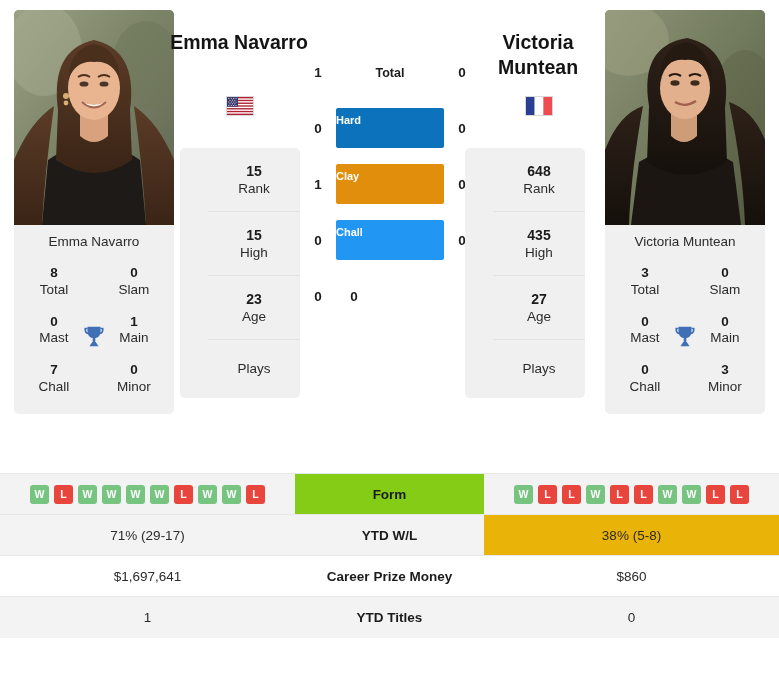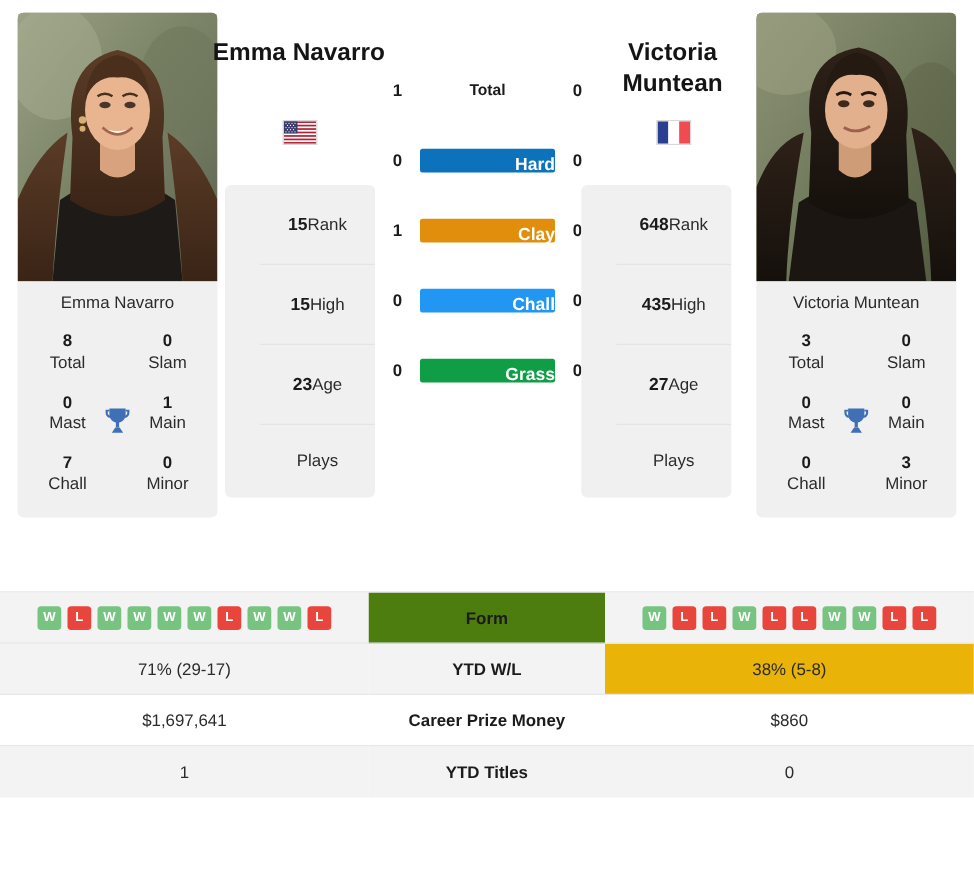--- a/index.html
+++ b/index.html
@@ -89,21 +89,21 @@
     width: 120px;
     background: #f0f0f0;
     border-radius: 5px;
     overflow: hidden;
   }
   .rank-card.left  { left: 180px; }
   .rank-card.right { left: 465px; }
   .rc-row {
     height: 63px;
     display: flex;
-    flex-direction: row;
+    flex-direction: column;
     align-items: center;
     justify-content: center;
     border-bottom: 1px solid #e4e4e4;
     margin-left: 28px;
   }
   .rc-row:last-child { border-bottom: none; height: 58px; }
   .rc-val {
     font-size: 14px;
     font-weight: bold;
     color: #1b1b1b;
@@ -162,24 +162,24 @@
     text-align: center;
   }
   .h2h-total {
     font-size: 12.5px;
     font-weight: bold;
     color: #1b1b1b;
   }
   .surf {
     display: block;
     width: 100%;
-    height: 19px;
+    height: 40px;
     line-height: 25px;
-    text-align: right;
-    font-size: 14px;
+    text-align: left;
+    font-size: 11px;
     font-weight: bold;
     color: #ffffff;
     border-radius: 2px;
   }
 
   
   .stats-table {
     position: absolute;
     top: 473px;
     left: 0;
@@ -434,23 +434,20 @@
     <div class="h2h-row">
       <div class="h2h-score">0</div>
       <div class="h2h-mid">
         <span class="surf" id="surf2" style="background: rgb(33, 150, 243);">Chall</span>
       </div>
       <div class="h2h-score">0</div>
     </div>
 
     <div class="h2h-row">
       <div class="h2h-score">0</div>
-      <div class="h2h-mid">
-        <span class="surf" id="surf3" style="background: rgb(15, 157, 69);">Grass</span>
-      </div>
       <div class="h2h-score">0</div>
     </div>
   </div>
 
   <div class="rank-card left">
     <div class="rc-row">
       <div class="rc-val">15</div>
       <div class="rc-lab">Rank</div>
     </div>
     <div class="rc-row">
@@ -502,21 +499,21 @@
             <div class="pill W">W</div>
             <div class="pill W">W</div>
             <div class="pill W">W</div>
             <div class="pill W">W</div>
             <div class="pill L">L</div>
             <div class="pill W">W</div>
             <div class="pill W">W</div>
             <div class="pill L">L</div>
           </div>
       </td>
-      <td class="label" style="background: #4d7c0f;">Form</td>
+      <td class="label" style="background: #84cc16;">Form</td>
       <td style="background: rgb(243, 243, 243);">
         <div class="form-wrap" id="form-right">
             <div class="pill W">W</div>
             <div class="pill L">L</div>
             <div class="pill L">L</div>
             <div class="pill W">W</div>
             <div class="pill L">L</div>
             <div class="pill L">L</div>
             <div class="pill W">W</div>
             <div class="pill W">W</div>

